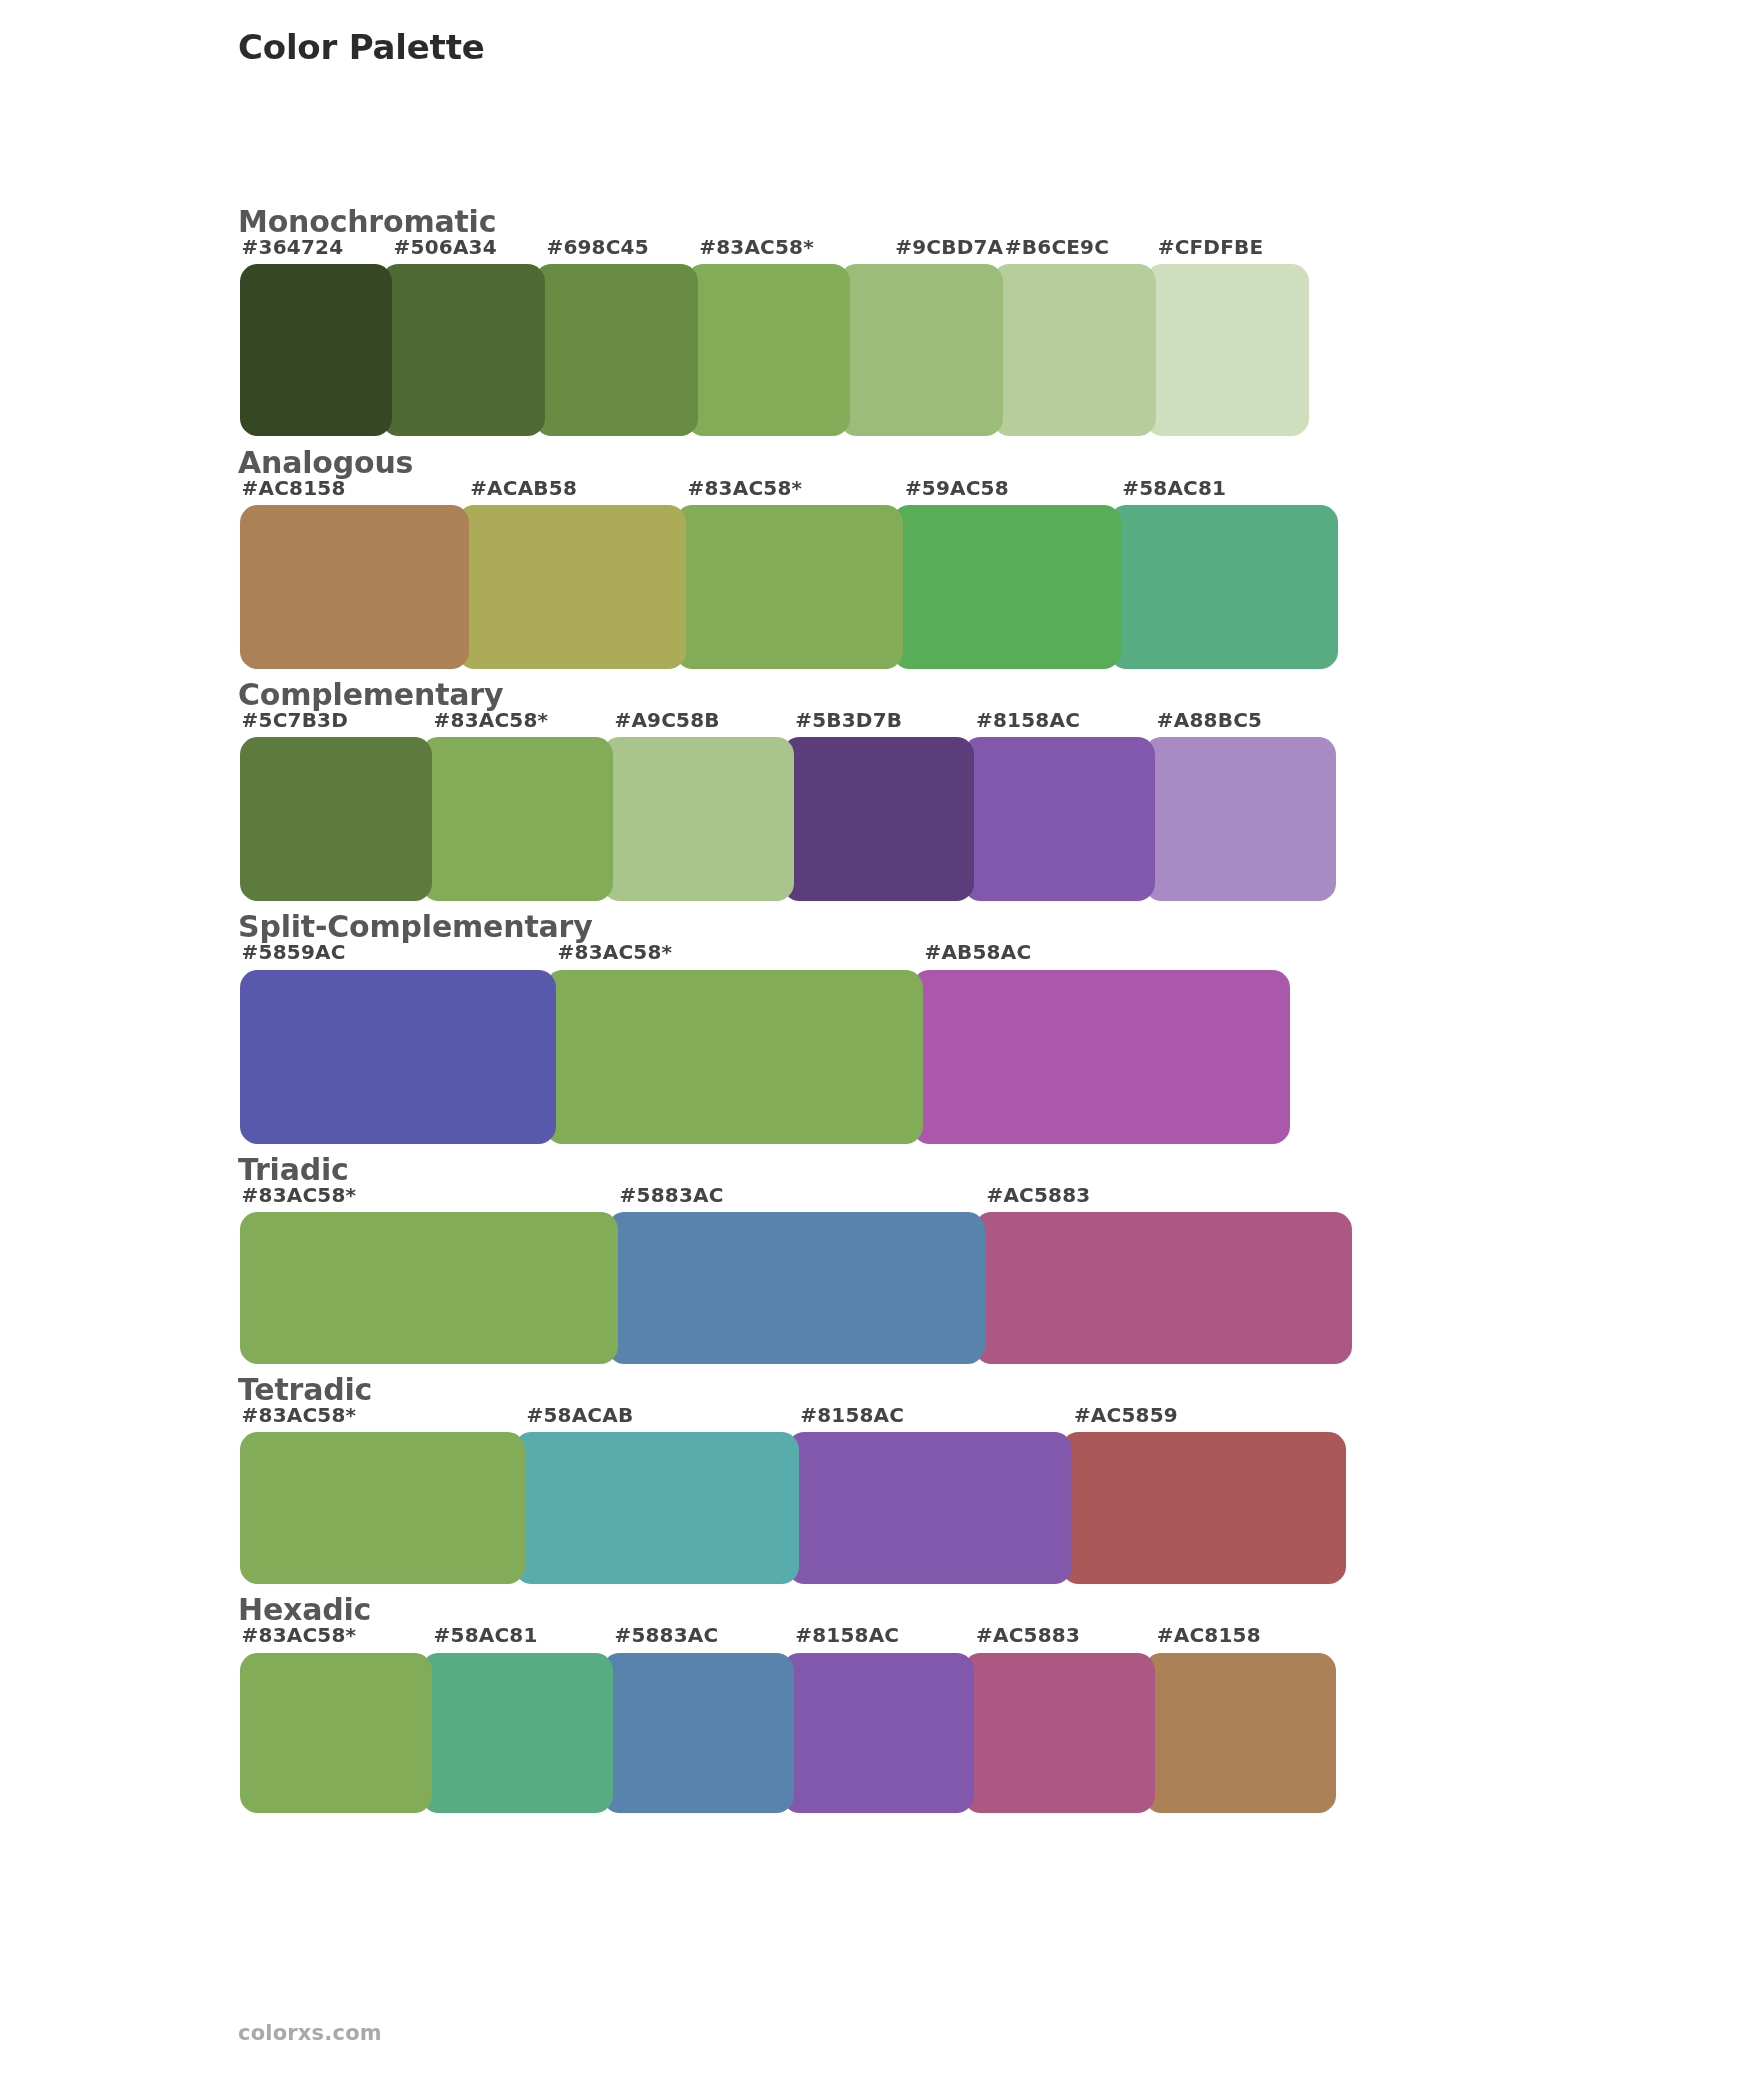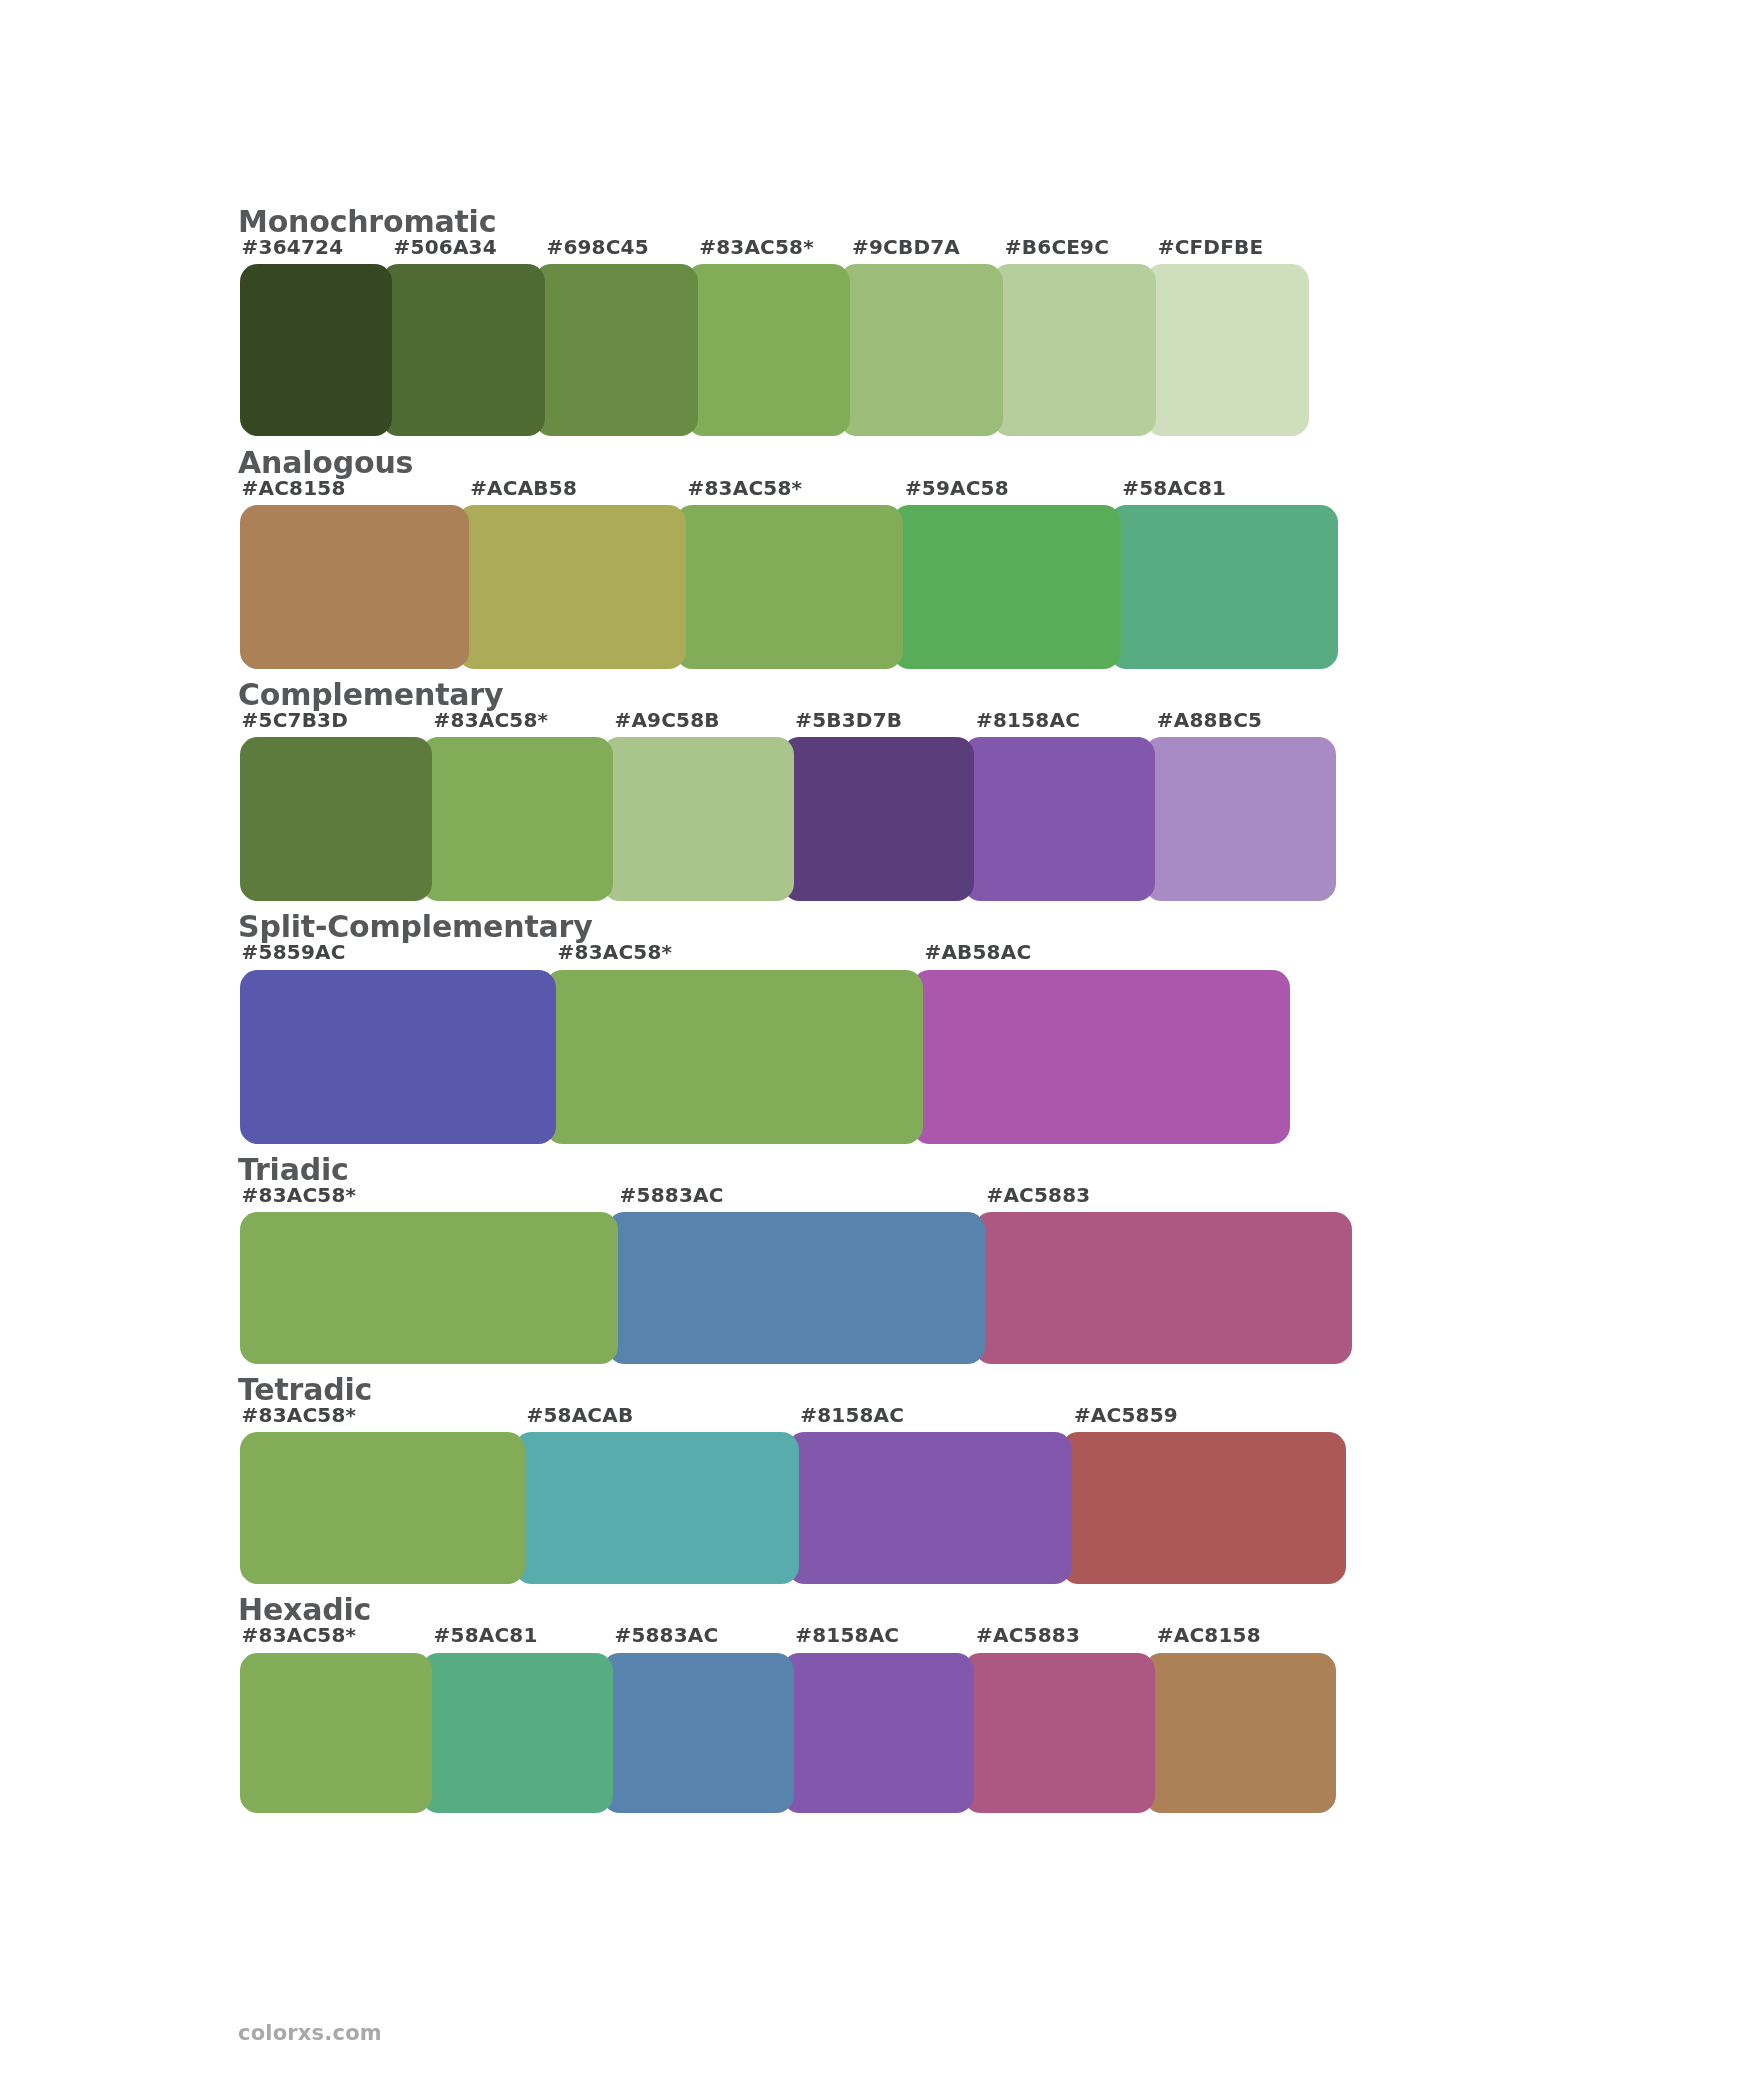--- a/index.html
+++ b/index.html
@@ -102,20 +102,21 @@
     color: #a9a9a9;
     letter-spacing: 0.2px;
   }
 </style>
 </head>
 <body>
 
 <div class="page">
 
   <div class="header">
+    <h2 class="subtitle">Color Palette</h2>
   </div>
 
   <div class="sections" id="sections-root">
       <div class="section">
         <div class="section-title">Monochromatic</div>
         <div class="swatch-row" style="width: 1078px;">
           <div class="swatch" style="width: 152px; z-index: 7;">
             <div class="swatch-label">#364724</div>
             <div class="swatch-chip" style="background: rgb(54, 71, 36); height: 172px;"></div>
           </div>
@@ -125,21 +126,21 @@
           </div>
           <div class="swatch" style="width: 164px; margin-left: -11.2px; z-index: 5;">
             <div class="swatch-label" style="padding-left: 12.8px;">#698C45</div>
             <div class="swatch-chip" style="background: rgb(105, 140, 69); height: 172px;"></div>
           </div>
           <div class="swatch" style="width: 164px; margin-left: -11.2px; z-index: 4;">
             <div class="swatch-label" style="padding-left: 12.8px;">#83AC58*</div>
             <div class="swatch-chip" style="background: rgb(131, 172, 88); height: 172px;"></div>
           </div>
           <div class="swatch" style="width: 164px; margin-left: -11.2px; z-index: 3;">
-            <div class="swatch-label" style="padding-left: 12.8px;">#9CBD7A</div>
+            <div class="swatch-label" style="padding-left: 12.8px; text-align: right;">#9CBD7A</div>
             <div class="swatch-chip" style="background: rgb(156, 189, 122); height: 172px;"></div>
           </div>
           <div class="swatch" style="width: 164px; margin-left: -11.2px; z-index: 2;">
             <div class="swatch-label" style="padding-left: 12.8px;">#B6CE9C</div>
             <div class="swatch-chip" style="background: rgb(182, 206, 156); height: 172px;"></div>
           </div>
           <div class="swatch" style="width: 164px; margin-left: -11.2px; z-index: 1;">
             <div class="swatch-label" style="padding-left: 12.8px;">#CFDFBE</div>
             <div class="swatch-chip" style="background: rgb(207, 223, 190); height: 172px;"></div>
           </div>

